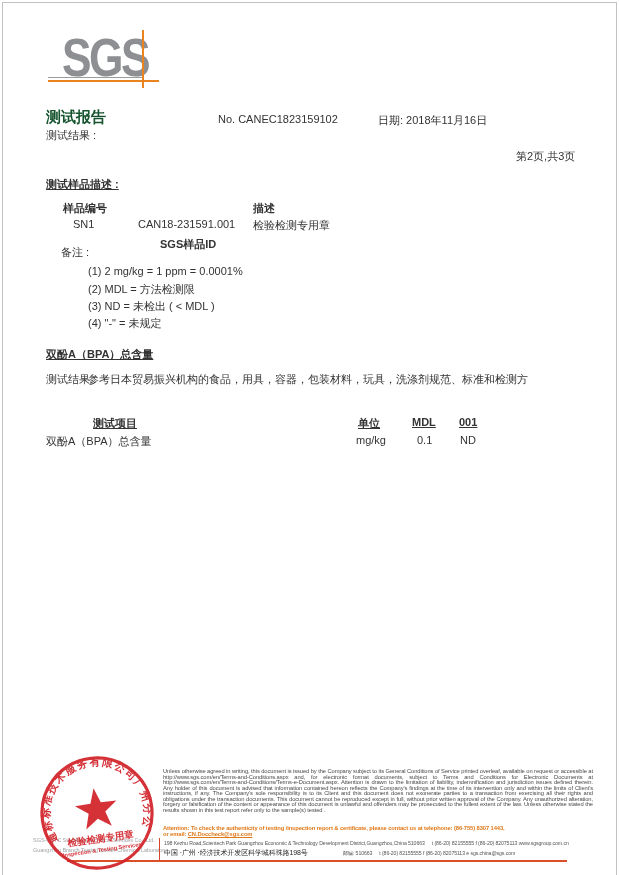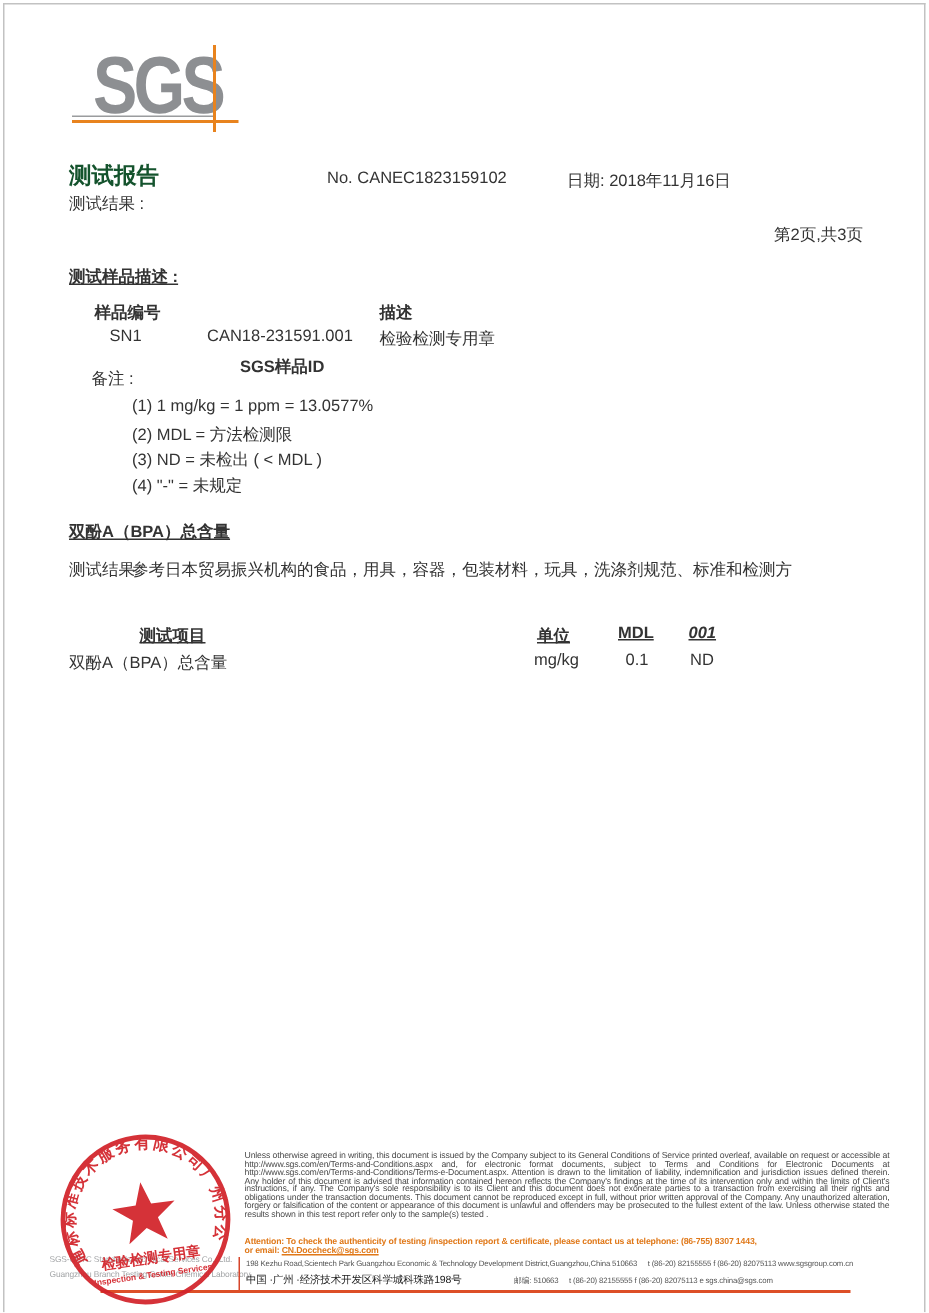--- a/index.html
+++ b/index.html
@@ -16,21 +16,21 @@
   .logo-orange-h { left:48px; top:80px; width:111px; height:2px; background:#e8831e; }
   .logo-orange-v { left:142px; top:30px; width:2px; height:58px; background:#e8831e; }
 
   
   .title { left:46px; top:108px; font-size:15px; font-weight:bold; color:#14532d; }
   .hinfo { font-size:11px; color:#333; }
 
   .body-txt { font-size:11px; color:#333; }
   .bold { font-weight:bold; }
   .ul { text-decoration:underline; }
-  .it { font-style:italic; }
+  .it { }
 
   .method-line { left:88px; width:500px; font-size:11px; color:#333; }
 
   
   .stamp { left:36px; top:752px; width:122px; height:122px; transform:rotate(-8deg); opacity:.93; z-index:5; }
   .company-line { font-size:5.6px; color:#a3a5a7; letter-spacing:-.1px; white-space:nowrap; }
 
   
   .disclaimer { left:163px; top:769px; width:430px; font-size:5.8px; line-height:5.5px;
                 color:#4a4a4a; text-align:justify; letter-spacing:-.1px; }
@@ -66,21 +66,21 @@
 
   <div class="abs body-txt bold ul" style="left:46px; top:177px;">测试样品描述 :</div>
   <div class="abs body-txt bold" style="left:63px; top:201px;">样品编号</div>
   <div class="abs body-txt bold" style="left:160px; top:201px;margin-top:36px;">SGS样品ID</div>
   <div class="abs body-txt bold" style="left:253px; top:201px;">描述</div>
   <div class="abs body-txt" style="left:73px; top:218px;">SN1</div>
   <div class="abs body-txt" style="left:138px; top:218px;">CAN18-231591.001</div>
   <div class="abs body-txt" style="left:253px; top:218px;">检验检测专用章</div>
 
   <div class="abs body-txt" style="left:61px; top:245px;">备注 :</div>
-  <div class="abs body-txt" style="left:88px; top:265px;">(1) 1 mg/kg = 1 ppm = 13.0577%</div>
+  <div class="abs body-txt" style="left:88px; top:265px;">(1) 2 mg/kg = 1 ppm = 0.0001%</div>
   <div class="abs body-txt" style="left:88px; top:282px;">(2) MDL = 方法检测限</div>
   <div class="abs body-txt" style="left:88px; top:299px;">(3) ND = 未检出 ( &lt; MDL )</div>
   <div class="abs body-txt" style="left:88px; top:316px;">(4) "-" = 未规定</div>
 
   <div class="abs body-txt bold ul" style="left:46px; top:347px;">双酚A（BPA）总含量</div>
   <div class="abs body-txt" style="left:46px; top:372px;">测试结果 :</div>
   <div class="abs method-line" style="top:372px;">参考日本贸易振兴机构的食品，用具，容器，包装材料，玩具，洗涤剂规范、标准和检测方</div>
 
   <div class="abs body-txt bold ul" style="left:57px; top:416px;margin-left:36px;">测试项目</div>
   <div class="abs body-txt bold ul" style="left:358px; top:416px;">单位</div>

